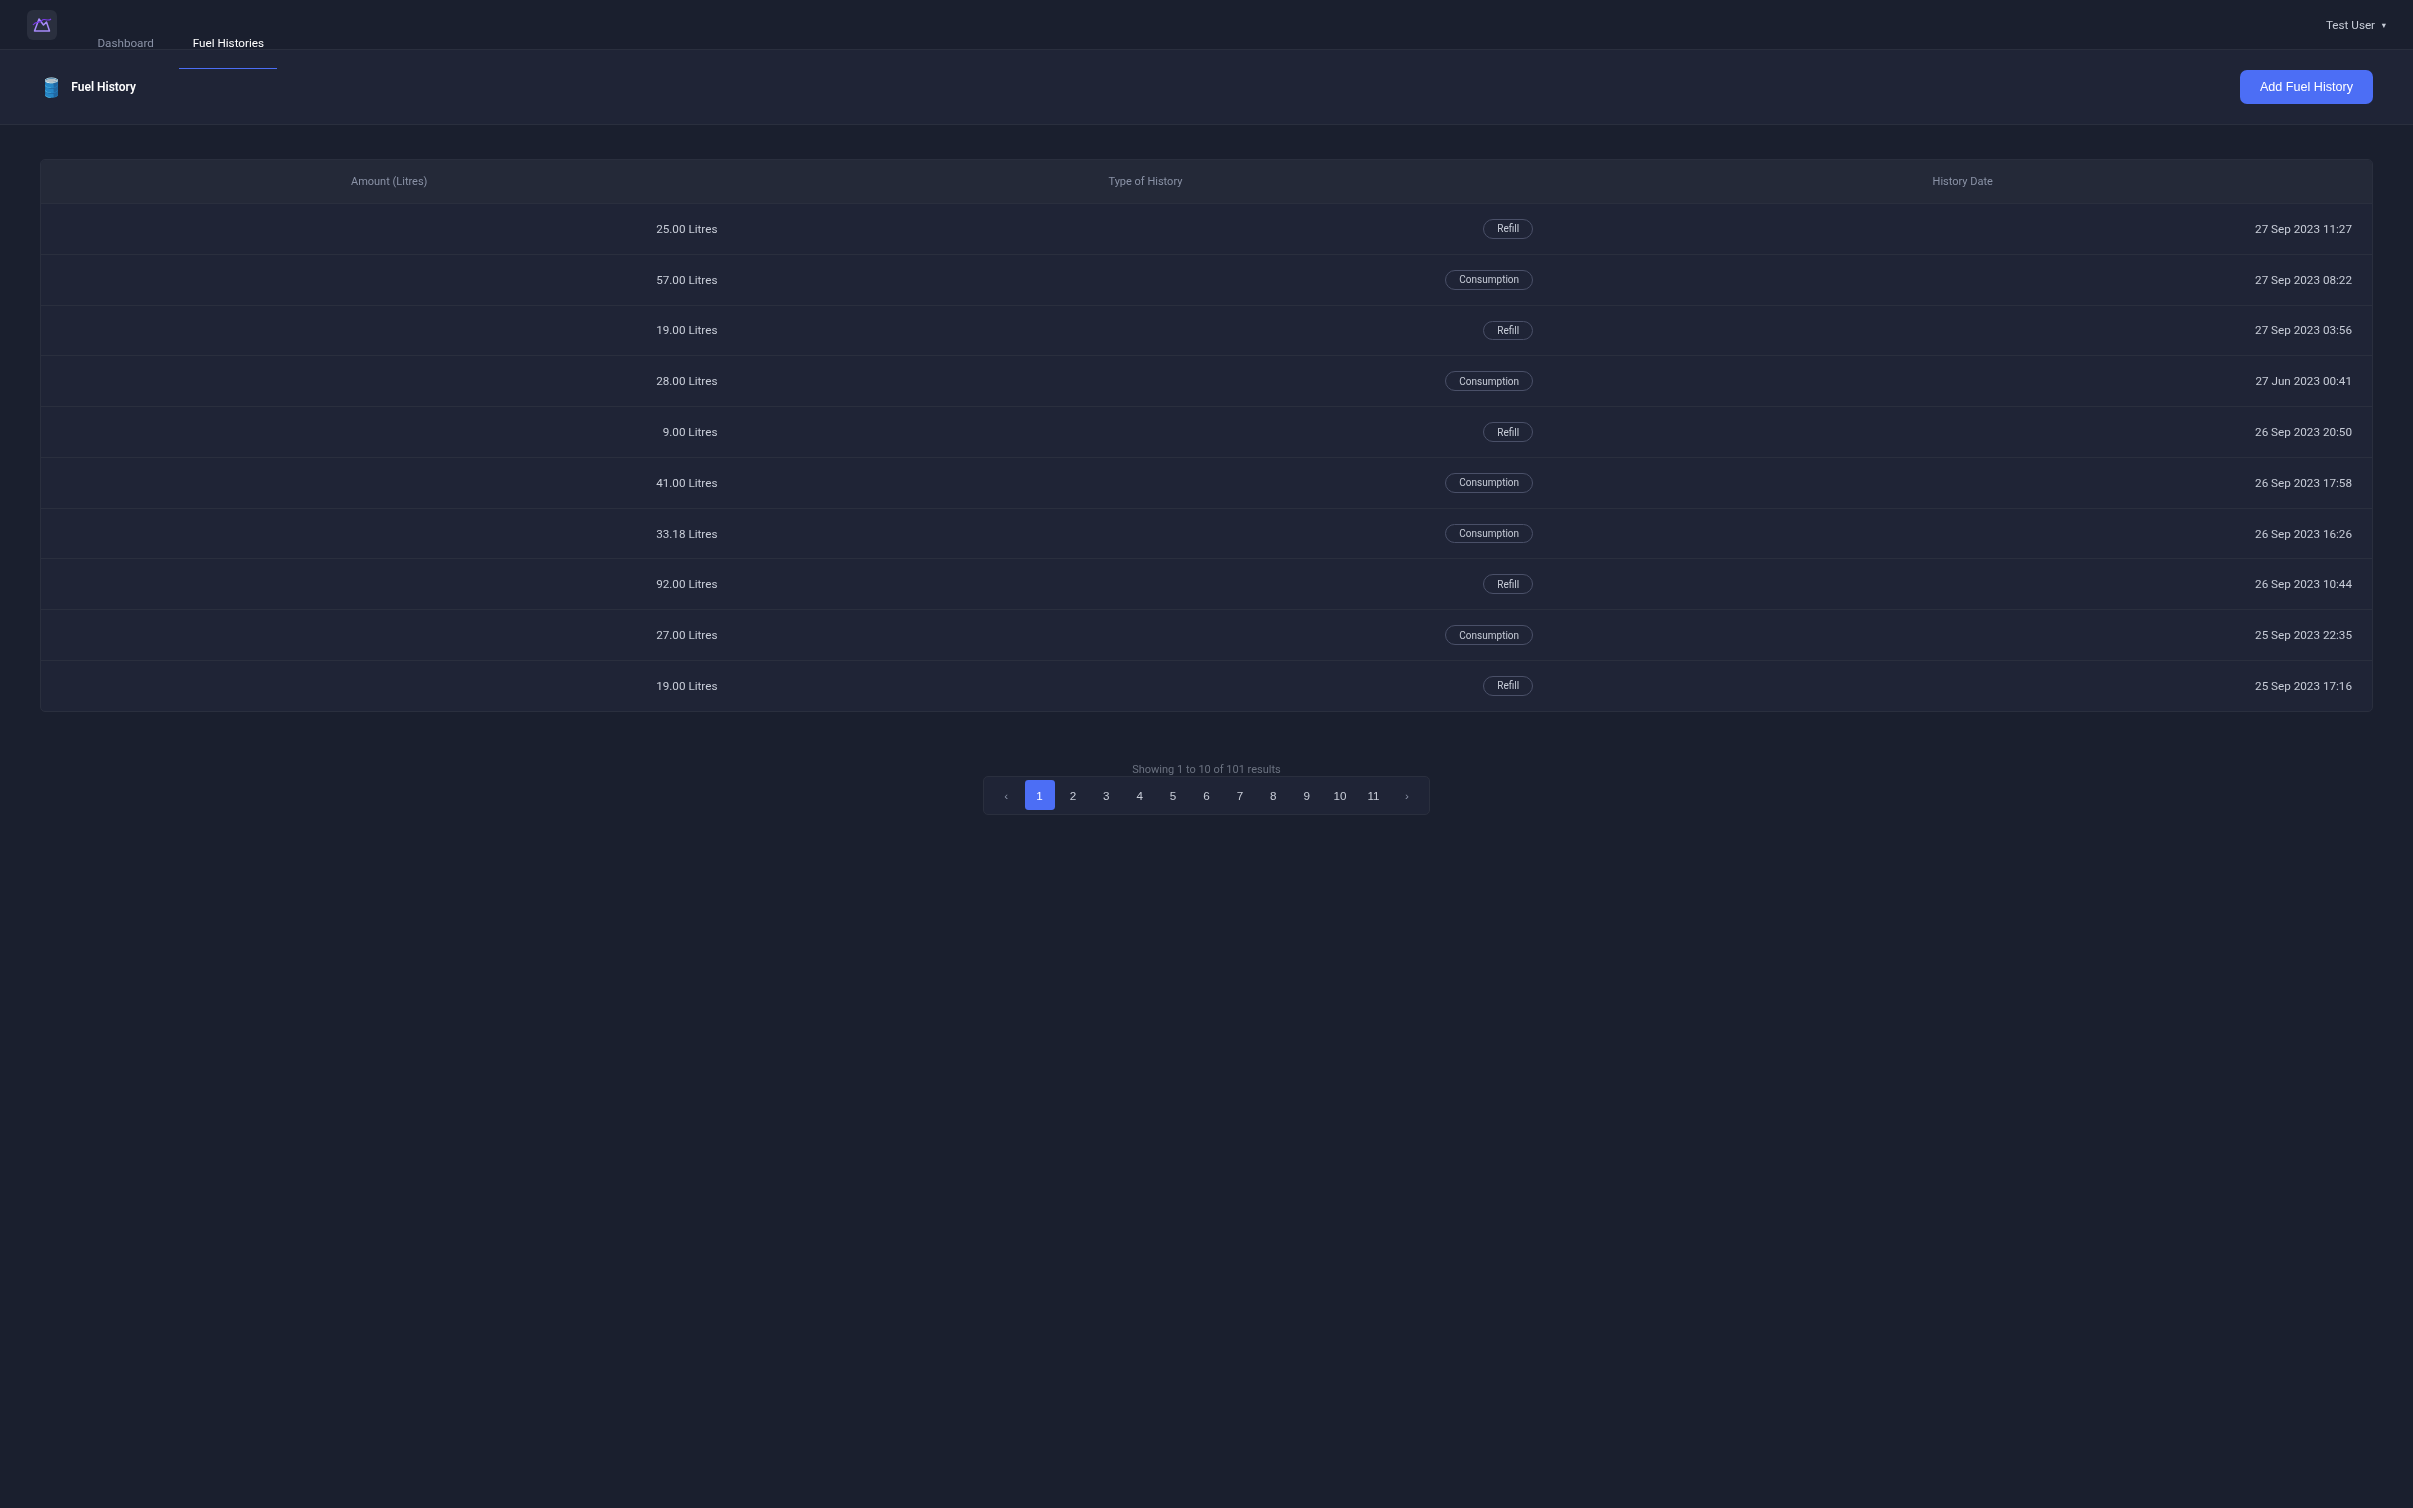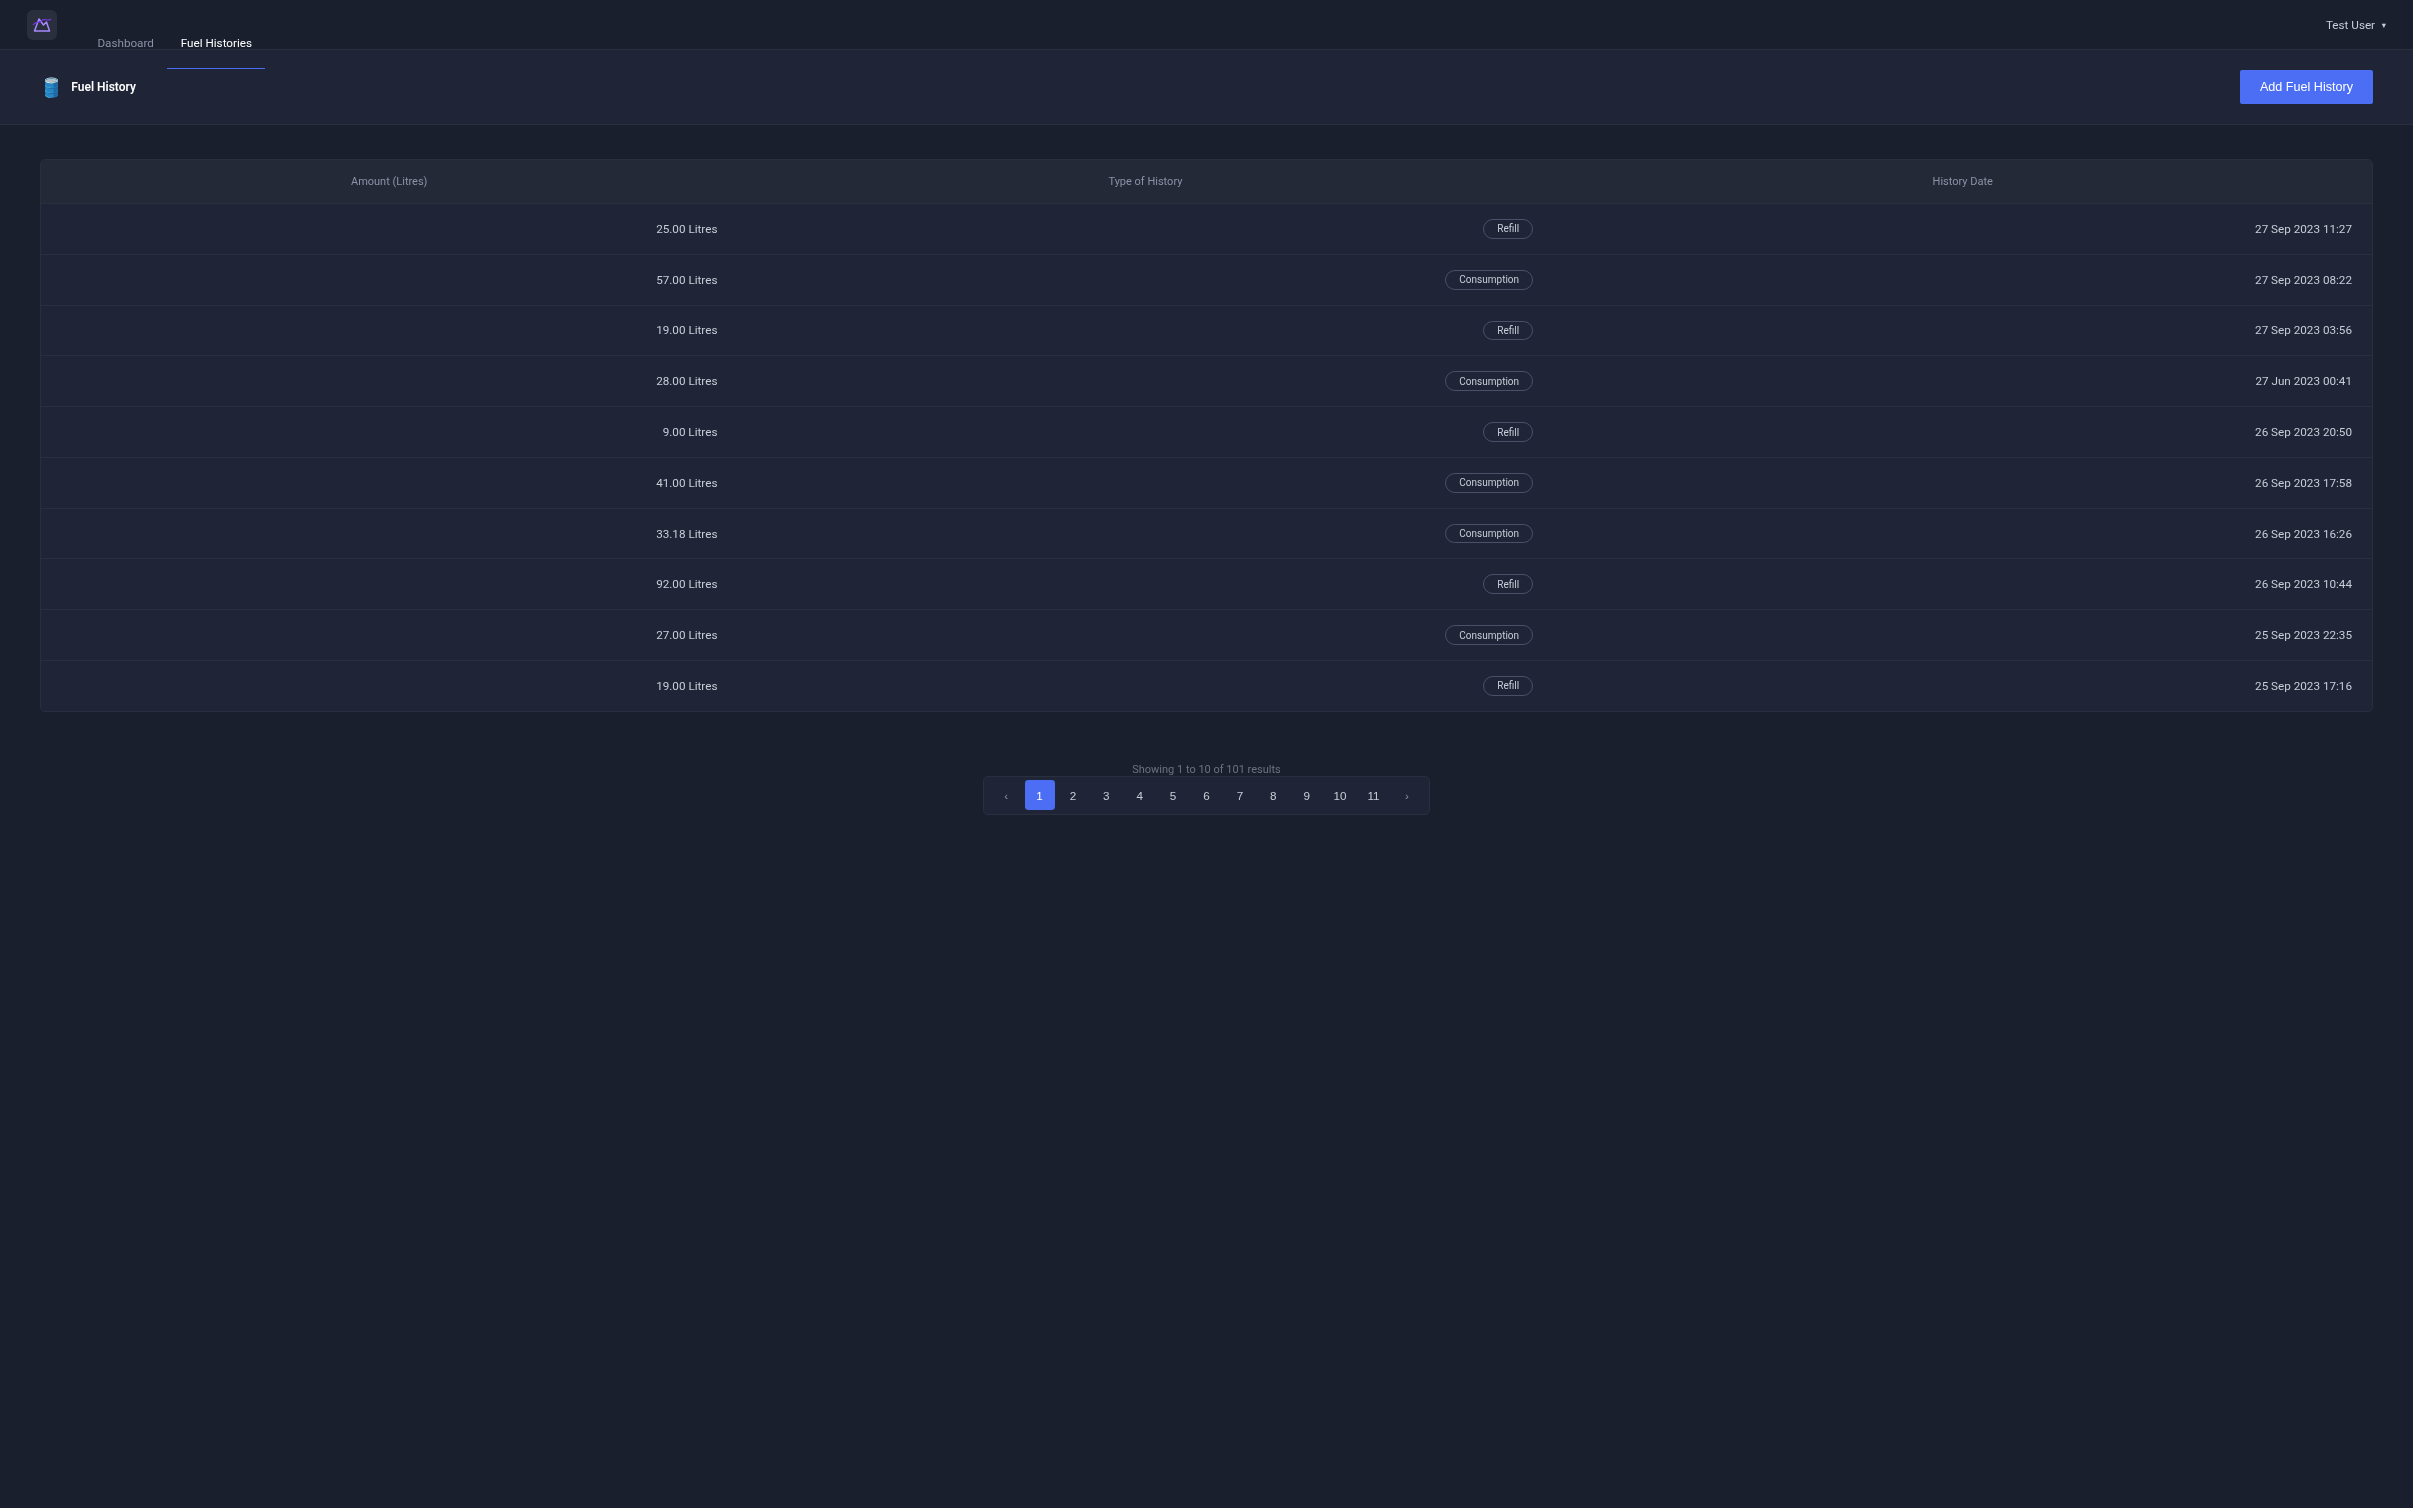--- a/index.html
+++ b/index.html
@@ -26,21 +26,21 @@
       align-items: center;
       gap: 27px;
     }
     .logo-icon {
       width: 30px;
       height: 30px;
     }
     .nav-links {
       display: flex;
       align-items: flex-start;
-      gap: 0;
+      gap: 12px;
       height: 50px;
       margin-top: 38px;
     }
     .nav-link {
       color: #8a92a6;
       text-decoration: none;
       padding: 0 13.4px;
       height: 50px;
       display: flex;
       align-items: center;
@@ -85,21 +85,21 @@
     }
     .page-title {
       font-size: 12px;
       font-weight: 600;
       color: #ffffff;
     }
     .add-btn {
       background-color: #4c6ef5;
       color: #ffffff;
       border: none;
-      border-radius: 2px;
+      border-radius: 7px;
       padding: 10px 20px;
       font-size: 12.6px;
       font-weight: 500;
       cursor: pointer;
       white-space: nowrap;
     }
 
     
     .main-content {
       padding: 34px 40px;

